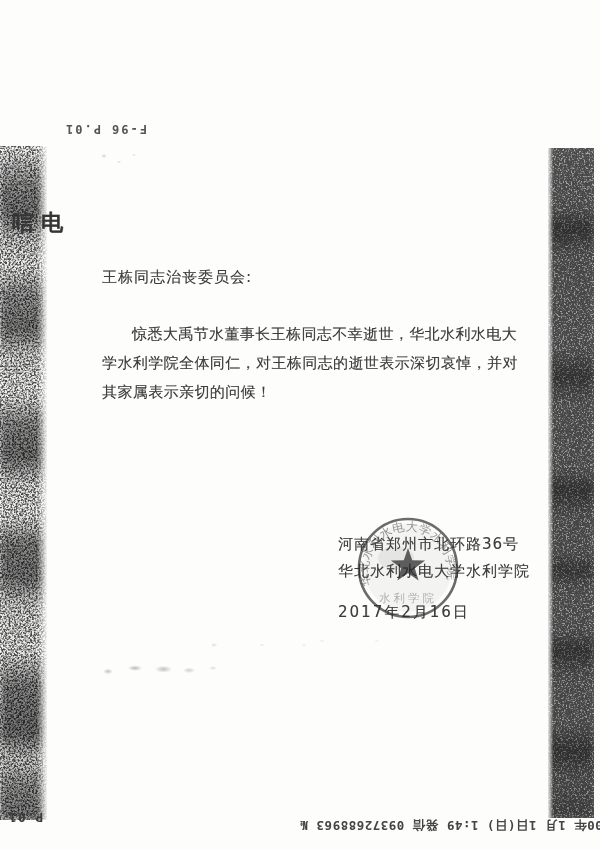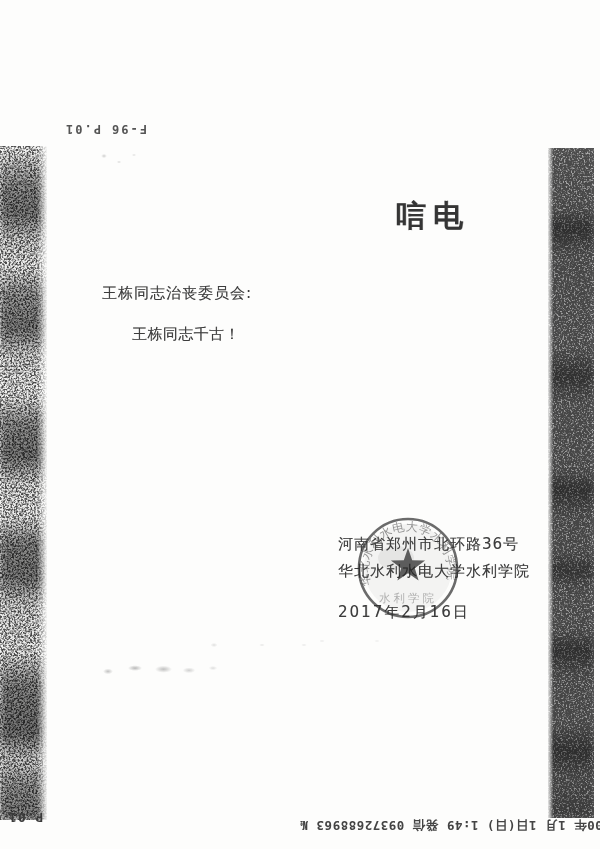--- a/index.html
+++ b/index.html
@@ -9,26 +9,26 @@
     font-family:"DejaVu Sans",sans-serif;color:#3f3f3f;
   }
   
   .rot180{transform:rotate(180deg);display:inline-block;white-space:nowrap;}
   .fax-mono{font-family:"DejaVu Sans Mono",monospace;color:#4d4d4d;}
   .fax-header-top{position:absolute;left:64px;top:122px;font-size:12px;letter-spacing:2px;font-weight:700;color:#555;}
   .fax-footer-page{position:absolute;left:8px;top:810px;font-size:13px;font-weight:700;color:#3a3a3a;letter-spacing:1px;}
   .fax-footer-line{position:absolute;left:300px;top:816px;font-size:12.5px;font-weight:600;color:#444;letter-spacing:0.5px;}
   
   .doc-title{
-    position:absolute;top:196px;left:0;width:470px;margin:0;text-align:right;
-    font-size:30px;font-weight:700;letter-spacing:7px;color:#353535;
+    position:absolute;top:196px;left:0;width:470px;margin:12px;text-align:left;
+    font-size:22px;font-weight:700;letter-spacing:7px;color:#353535;
     text-shadow:0.4px 0.4px 0.5px rgba(60,60,60,.45);
   }
   .salutation{
-    position:absolute;left:102px;top:284px;font-size:15px;letter-spacing:1px;
+    position:absolute;left:102px;top:268px;font-size:15px;letter-spacing:1px;
     color:#3c3c3c;text-shadow:0.3px 0.3px 0.4px rgba(60,60,60,.4);
   }
   .body-text{
     position:absolute;left:102px;top:320px;width:420px;
     font-size:15px;line-height:29px;letter-spacing:0.4px;color:#3c3c3c;
     text-shadow:0.3px 0.3px 0.4px rgba(60,60,60,.4);
   }
   .body-text p{margin:0 0 2px 0;text-indent:2em;}
   
   .signature{
@@ -119,21 +119,21 @@
     </svg>
     <div class="shade"></div>
     <div class="edge-fade"></div>
   </div>
 
   <h1 class="doc-title">唁电</h1>
 
   <div class="salutation">王栋同志治丧委员会:</div>
 
   <div class="body-text">
-    <p>王栋同志千古！</p>
+    <p>惊悉大禹节水董事长王栋同志不幸逝世，华北水利水电大学水利学院全体同仁，对王栋同志的逝世表示深切哀悼，并对其家属表示亲切的问候！</p>
   </div>
 
   <div class="signature">
     <div class="sig-address">河南省郑州市北环路36号</div>
     <div class="sig-org">华北水利水电大学水利学院</div>
     <div class="sig-date">2017年2月16日</div>
   </div>
 
   <svg class="seal" viewBox="0 0 112 112">
     <defs>

